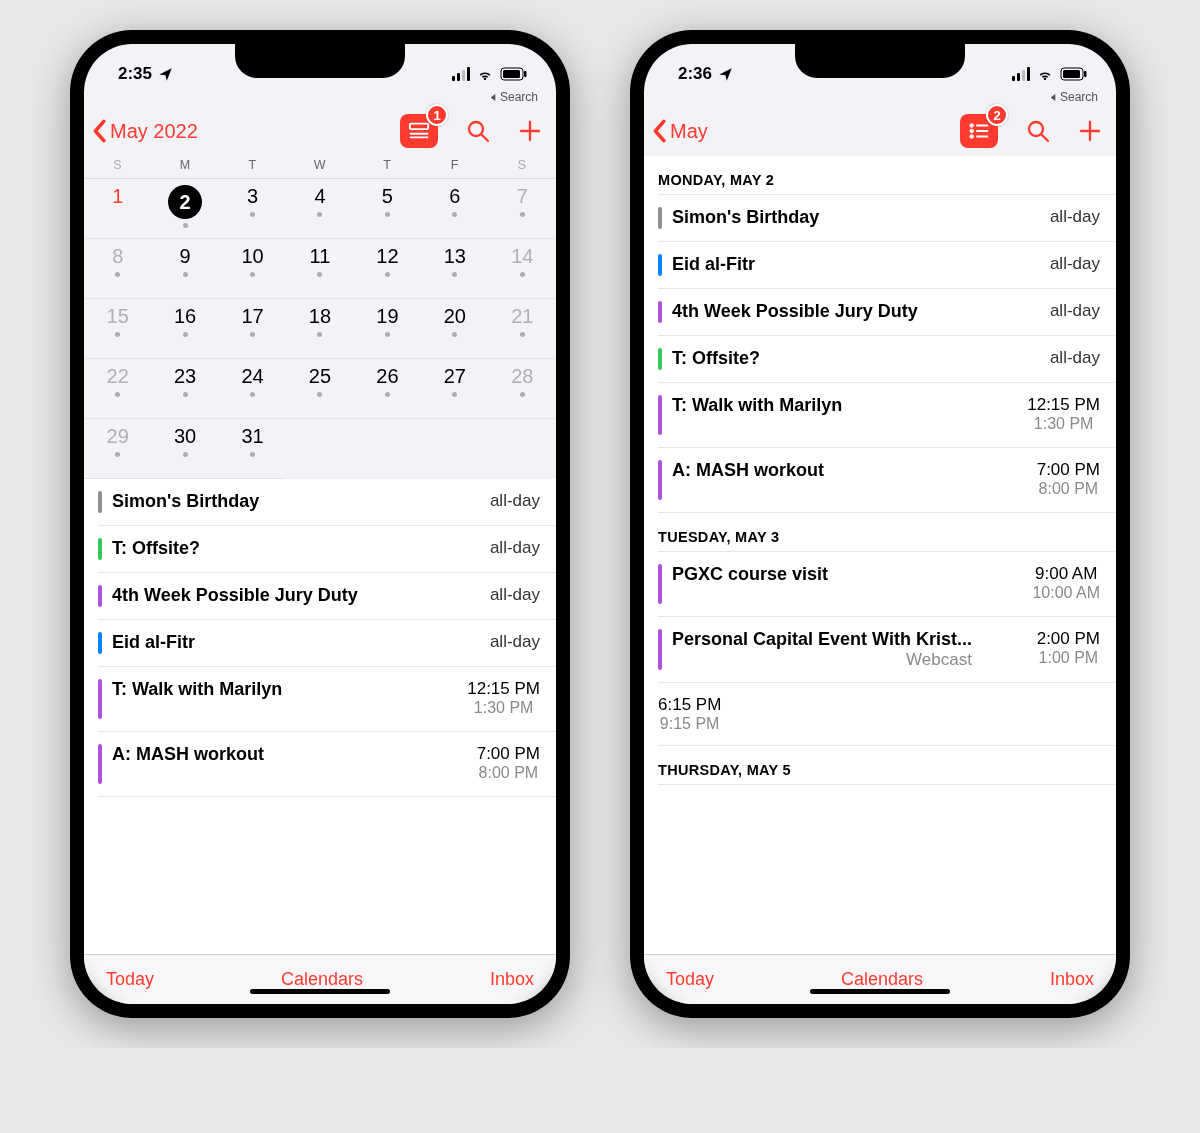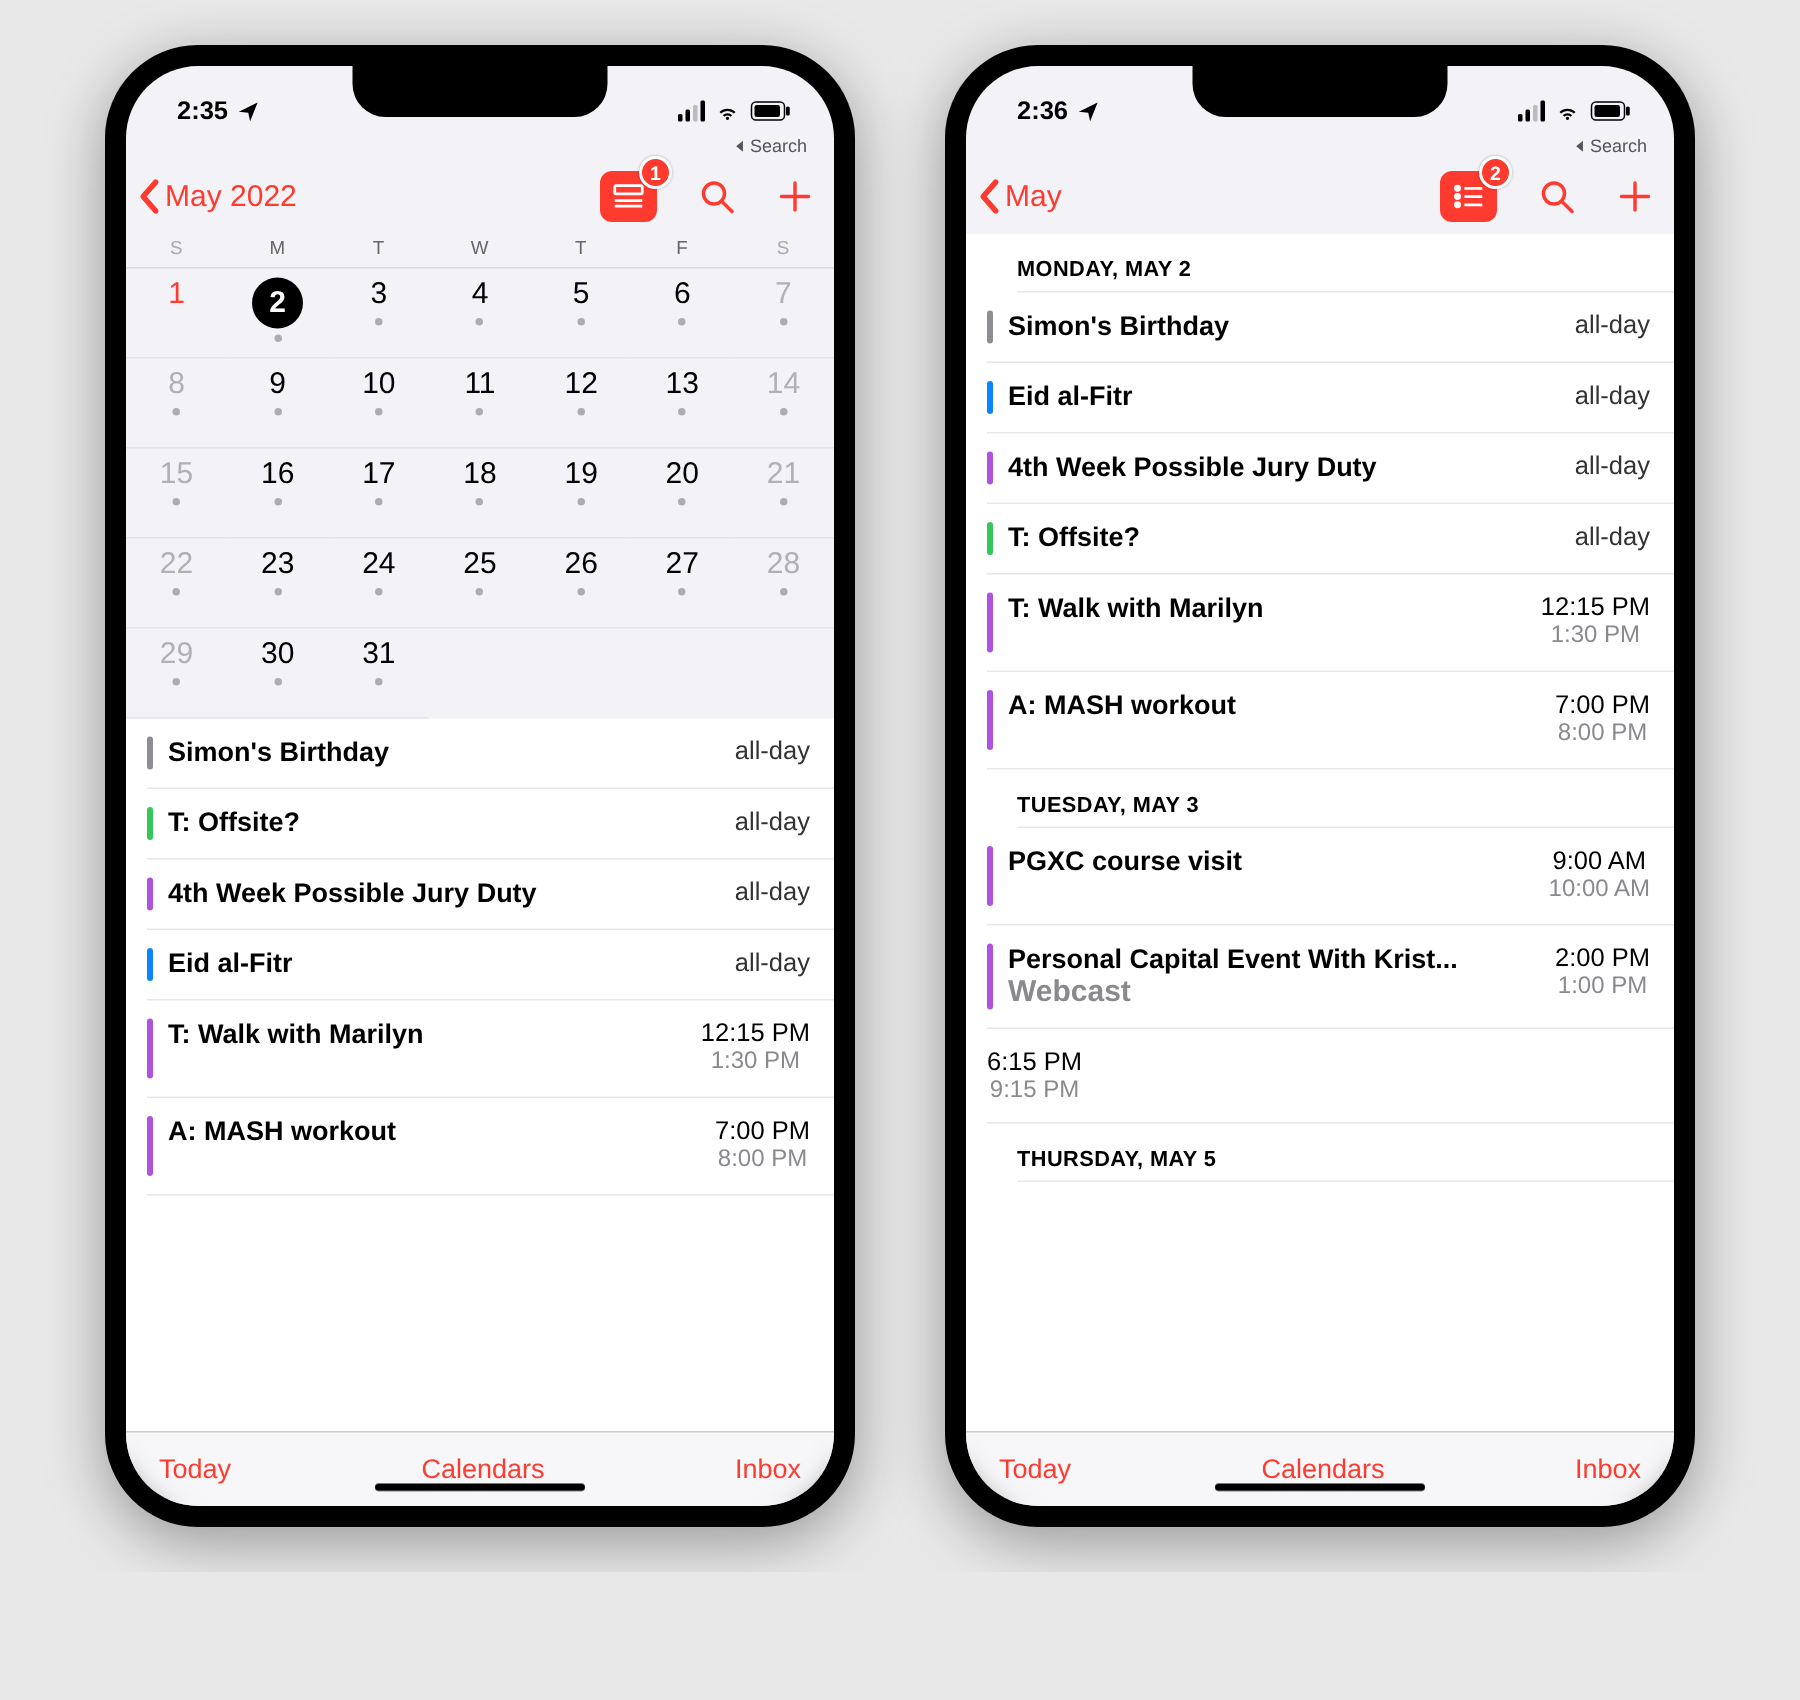--- a/index.html
+++ b/index.html
@@ -154,38 +154,37 @@
     display:flex; align-items:center; justify-content:center; font-weight:600;
   }
 
   
   .event-list { flex:1; background:#fff; overflow:hidden; padding-left: 14px; }
   .event-row {
     display:flex; align-items:flex-start; justify-content:space-between;
     padding: 12px 16px 12px 0;
     border-bottom:1px solid #e7e7ea;
   }
-  .event-left { display:flex; align-items:flex-start; gap:10px; }
+  .event-left { display:flex; align-items:flex-start; gap:10px;text-align:right; }
   .event-bar { width:4px; border-radius:2px; align-self: stretch; min-height:22px; }
   .event-title { font-size:18px; font-weight:700; }
-  .event-sub { font-size:20px; color:#8a8a8e; font-weight:700; }
+  .event-sub { font-size:17px; color:#8a8a8e; font-weight:400; }
   .event-time { text-align:center; font-size:17px; white-space:nowrap; }
   .event-time .end { color:#8a8a8e; font-size:16px; }
   .all-day { font-size:17px; color:#333; }
 
   
   .section-header {
     padding: 16px 16px 6px 0;
     font-size: 14.5px;
     font-weight:700;
     letter-spacing: .3px;
     text-transform: uppercase;
     color:#000;
     border-bottom:1px solid #e7e7ea;
-    margin-left:20px;
   }
   .list-scroll { flex:1; background:#fff; overflow:hidden; padding-left:14px; }
 
   
   .toolbar {
     display:flex; justify-content:space-between; align-items:center;
     padding: 14px 22px 14px;
     border-top:1px solid #ccc;
     font-size:18px;
     background:#f8f8f9cc;

